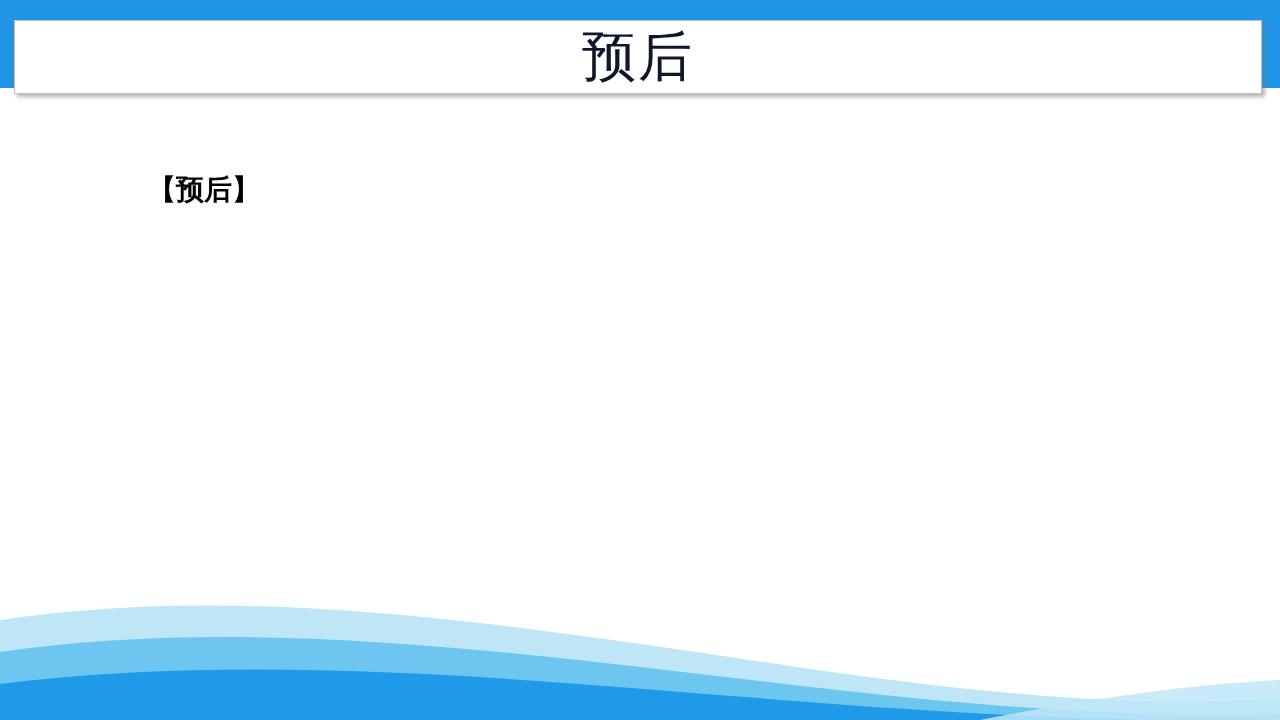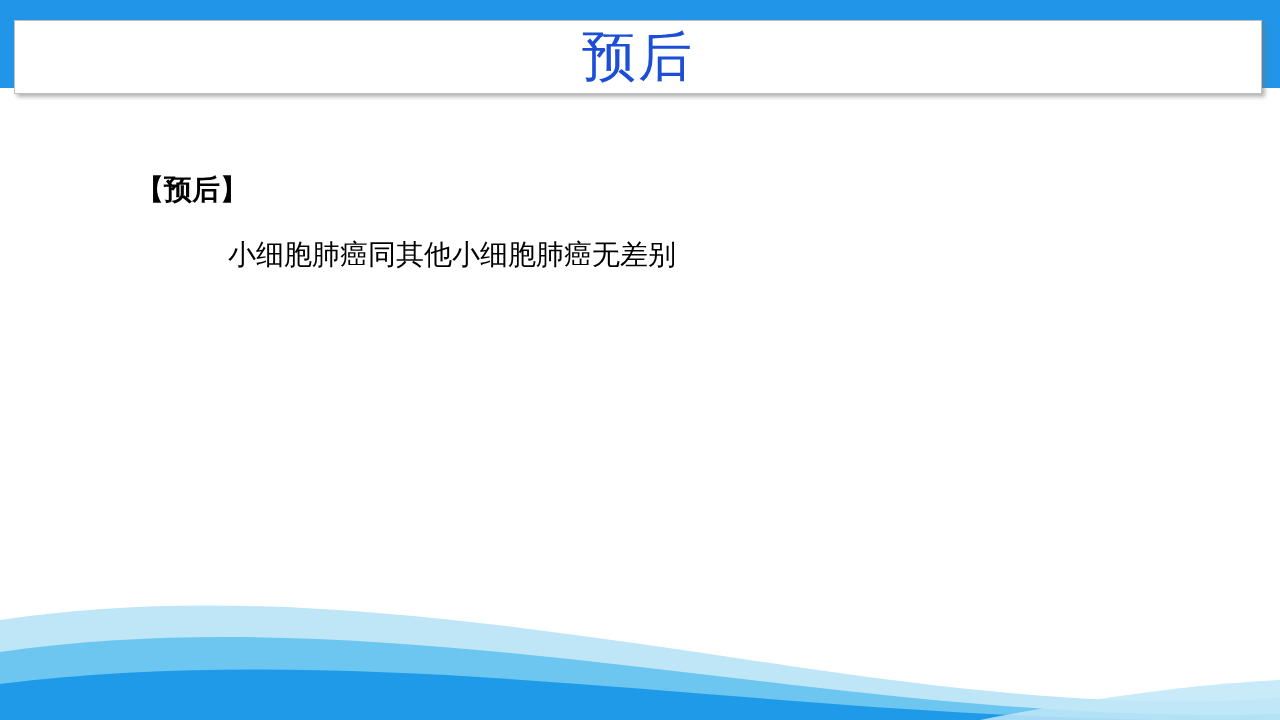--- a/index.html
+++ b/index.html
@@ -35,21 +35,21 @@
     box-shadow: 3px 3px 4px rgba(120,120,120,0.55);
     box-sizing: border-box;
     display: flex;
     align-items: center;
     justify-content: center;
   }
   .title-text {
     font-family: "DejaVu Sans", sans-serif;
     font-size: 54px;
     line-height: 1;
-    color: #1d4ed8;
+    color: #0f172a;
     letter-spacing: 2px;
     font-weight: 400;
   }
 
   
   .content {
     position: absolute;
     left: 136px;
     top: 176px;
     width: 1060px;
@@ -58,20 +58,21 @@
     color: #000000;
     font-family: "DejaVu Serif", serif;
     font-size: 29px;
     line-height: 1.0;
     white-space: pre;
   }
   .l-heading {
     font-weight: 700;
     font-size: 28px;
     margin-bottom: 37px;
+    margin-left: 12px;
   }
   .l-body {
     margin-bottom: 28px;
     font-size: 28px;
   }
   .l-indent {
     padding-left: 92px;
   }
 
   
@@ -91,21 +92,20 @@
 <body>
 
 <div class="top-band"></div>
 
 <div class="title-box">
   <div class="title-text">预后</div>
 </div>
 
 <div class="content">
   <div class="line l-heading">【预后】</div>
-  <div class="line l-body l-indent">小细胞肺癌同其他小细胞肺癌无差别</div>
 </div>
 
 <div class="waves">
   <svg width="1280" height="140" viewBox="0 0 1280 140" xmlns="http://www.w3.org/2000/svg">
     <path d="M0,40 C250,2 520,46 790,86 C1000,117 1150,128 1280,118 L1280,140 L0,140 Z" fill="#bfe6f7"></path>
     <path d="M0,72 C260,34 540,76 820,108 C1010,130 1160,138 1280,134 L1280,140 L0,140 Z" fill="#6cc6f0"></path>
     <path d="M0,104 C280,70 560,104 860,126 C1030,138 1170,142 1280,140 L1280,140 L0,140 Z" fill="#1e9ae8"></path>
     <path d="M980,140 C1080,120 1190,104 1280,100 L1280,140 Z" fill="#bfe6f7" opacity="0.85"></path>
   </svg>
 </div>

